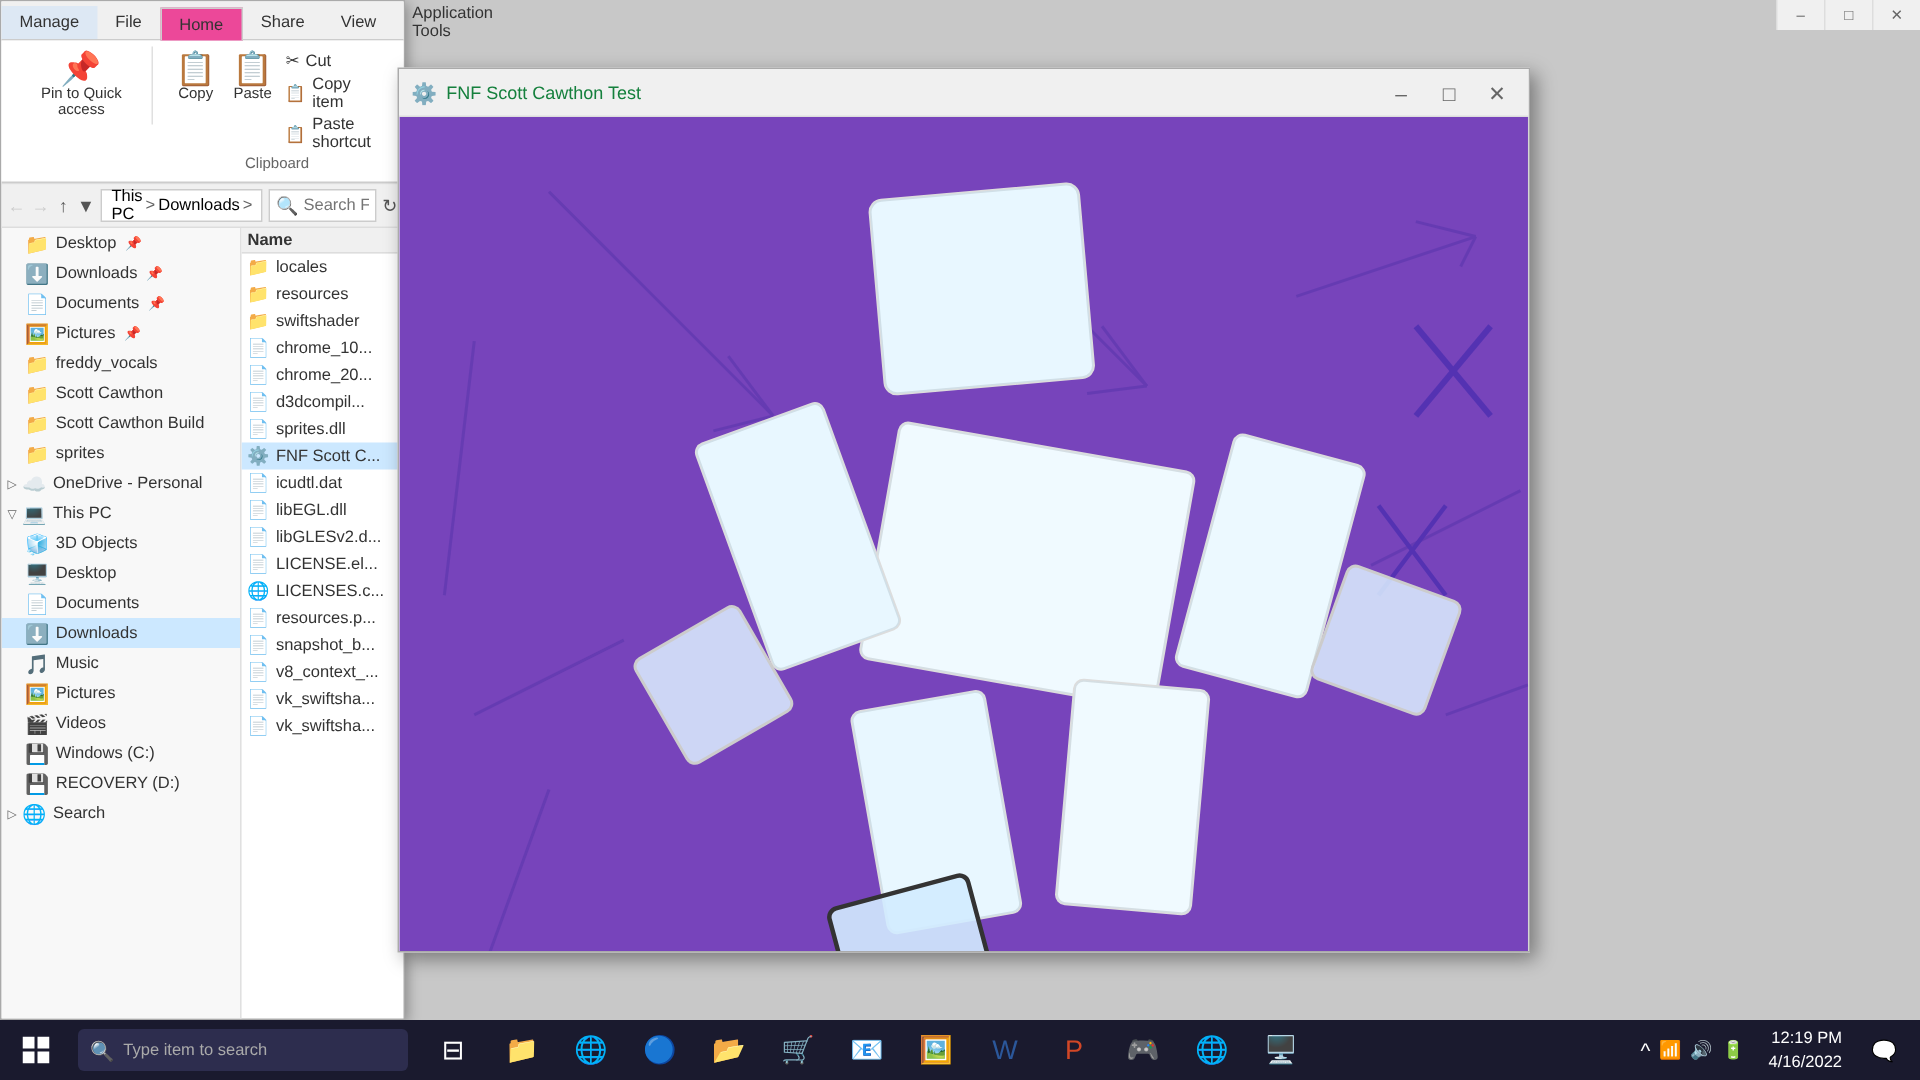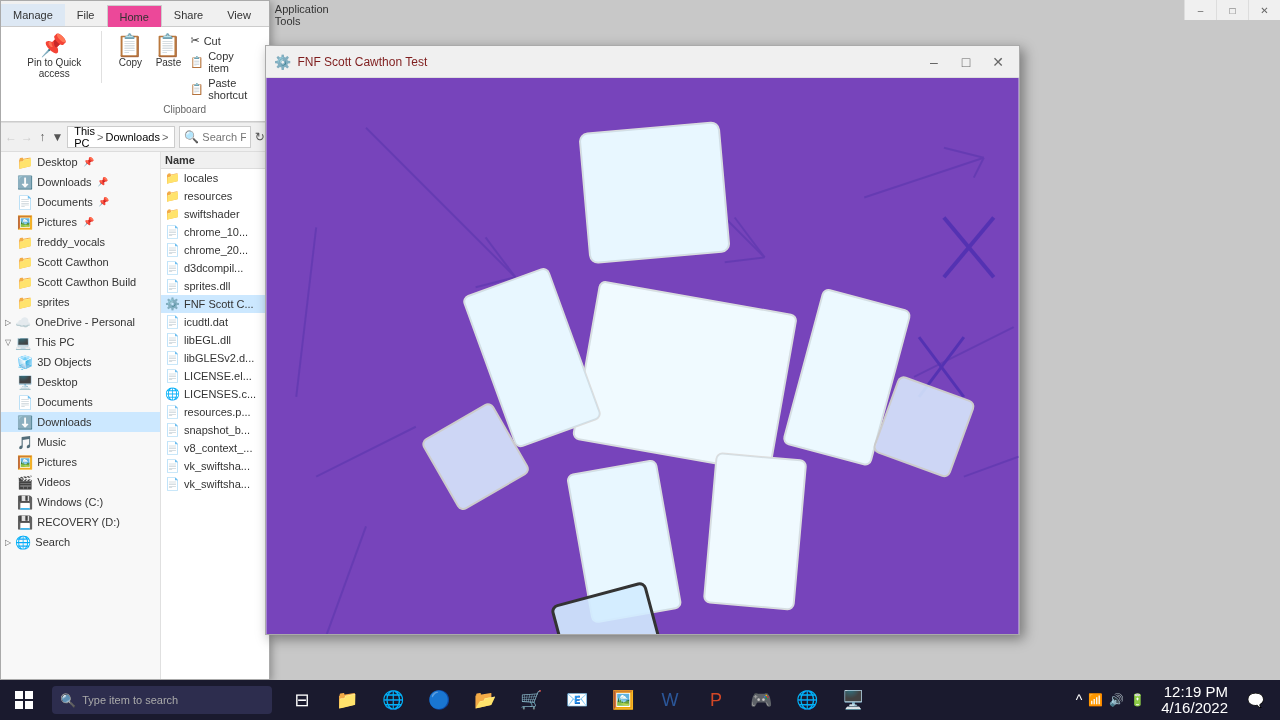--- a/index.html
+++ b/index.html
@@ -7,21 +7,21 @@
 
     
     .taskbar { position: absolute; bottom: 0; left: 0; width: 1280px; height: 40px; background: #1a1a2e; display: flex; align-items: center; z-index: 100; }
     .taskbar-start { width: 48px; height: 40px; background: #1a1a2e; display: flex; align-items: center; justify-content: center; cursor: pointer; }
     .taskbar-start svg { width: 18px; height: 18px; }
     .taskbar-search { display: flex; align-items: center; background: #2d2d4e; border-radius: 4px; margin: 0 4px; padding: 0 8px; height: 28px; width: 220px; gap: 6px; cursor: text; }
     .taskbar-search span { color: #aaa; font-size: 11px; }
     .taskbar-icons { display: flex; align-items: center; gap: 2px; margin-left: 4px; }
     .taskbar-icon-btn { width: 44px; height: 40px; display: flex; align-items: center; justify-content: center; cursor: pointer; border-radius: 4px; }
     .taskbar-right { margin-left: auto; display: flex; align-items: center; gap: 4px; padding-right: 8px; }
-    .taskbar-clock { color: white; font-size: 15px; text-align: right; padding: 0 8px; cursor: pointer; }
+    .taskbar-clock { color: white; font-size: 11px; text-align: right; padding: 0 8px; cursor: pointer; }
     .taskbar-clock div { line-height: 16px; }
     .taskbar-sys-icons { display: flex; align-items: center; gap: 6px; padding: 0 4px; }
     .taskbar-sys-icon { color: white; font-size: 14px; cursor: pointer; }
     .notification-icon { width: 32px; height: 40px; display: flex; align-items: center; justify-content: center; color: white; cursor: pointer; }
 
     
     .file-explorer { position: absolute; top: 0; left: 0; width: 270px; height: 680px; background: #fff; display: flex; flex-direction: column; border: 1px solid #aaa; box-shadow: 2px 2px 8px rgba(0,0,0,0.3); }
 
     
     .fe-titlebar { background: #f0f0f0; border-bottom: 1px solid #ddd; }
@@ -77,21 +77,21 @@
 
     
     .fe-sidebar::-webkit-scrollbar, .fe-filelist::-webkit-scrollbar { width: 8px; }
     .fe-sidebar::-webkit-scrollbar-track, .fe-filelist::-webkit-scrollbar-track { background: #f0f0f0; }
     .fe-sidebar::-webkit-scrollbar-thumb, .fe-filelist::-webkit-scrollbar-thumb { background: #c0c0c0; border-radius: 4px; }
 
     
     .game-window { position: absolute; top: 45px; left: 265px; width: 755px; height: 590px; background: #fff; border: 1px solid #aaa; box-shadow: 4px 4px 12px rgba(0,0,0,0.4); display: flex; flex-direction: column; z-index: 50; }
     .game-titlebar { height: 32px; background: #f0f0f0; border-bottom: 1px solid #ddd; display: flex; align-items: center; padding: 0 8px; gap: 6px; flex-shrink: 0; }
     .game-titlebar-icon { font-size: 14px; }
-    .game-titlebar-text { font-size: 12px; color: #7f1d1d; flex: 1; }
+    .game-titlebar-text { font-size: 12px; color: #15803d; flex: 1; }
     .game-titlebar-btn { width: 26px; height: 26px; display: flex; align-items: center; justify-content: center; cursor: pointer; border-radius: 2px; font-size: 14px; color: #666; }
 
     
     .game-canvas { flex: 1; position: relative; overflow: hidden; }
 
     
     .game-scene { width: 100%; height: 100%; }
 
     
     .screen-controls { position: absolute; top: 0; right: 0; display: flex; }

